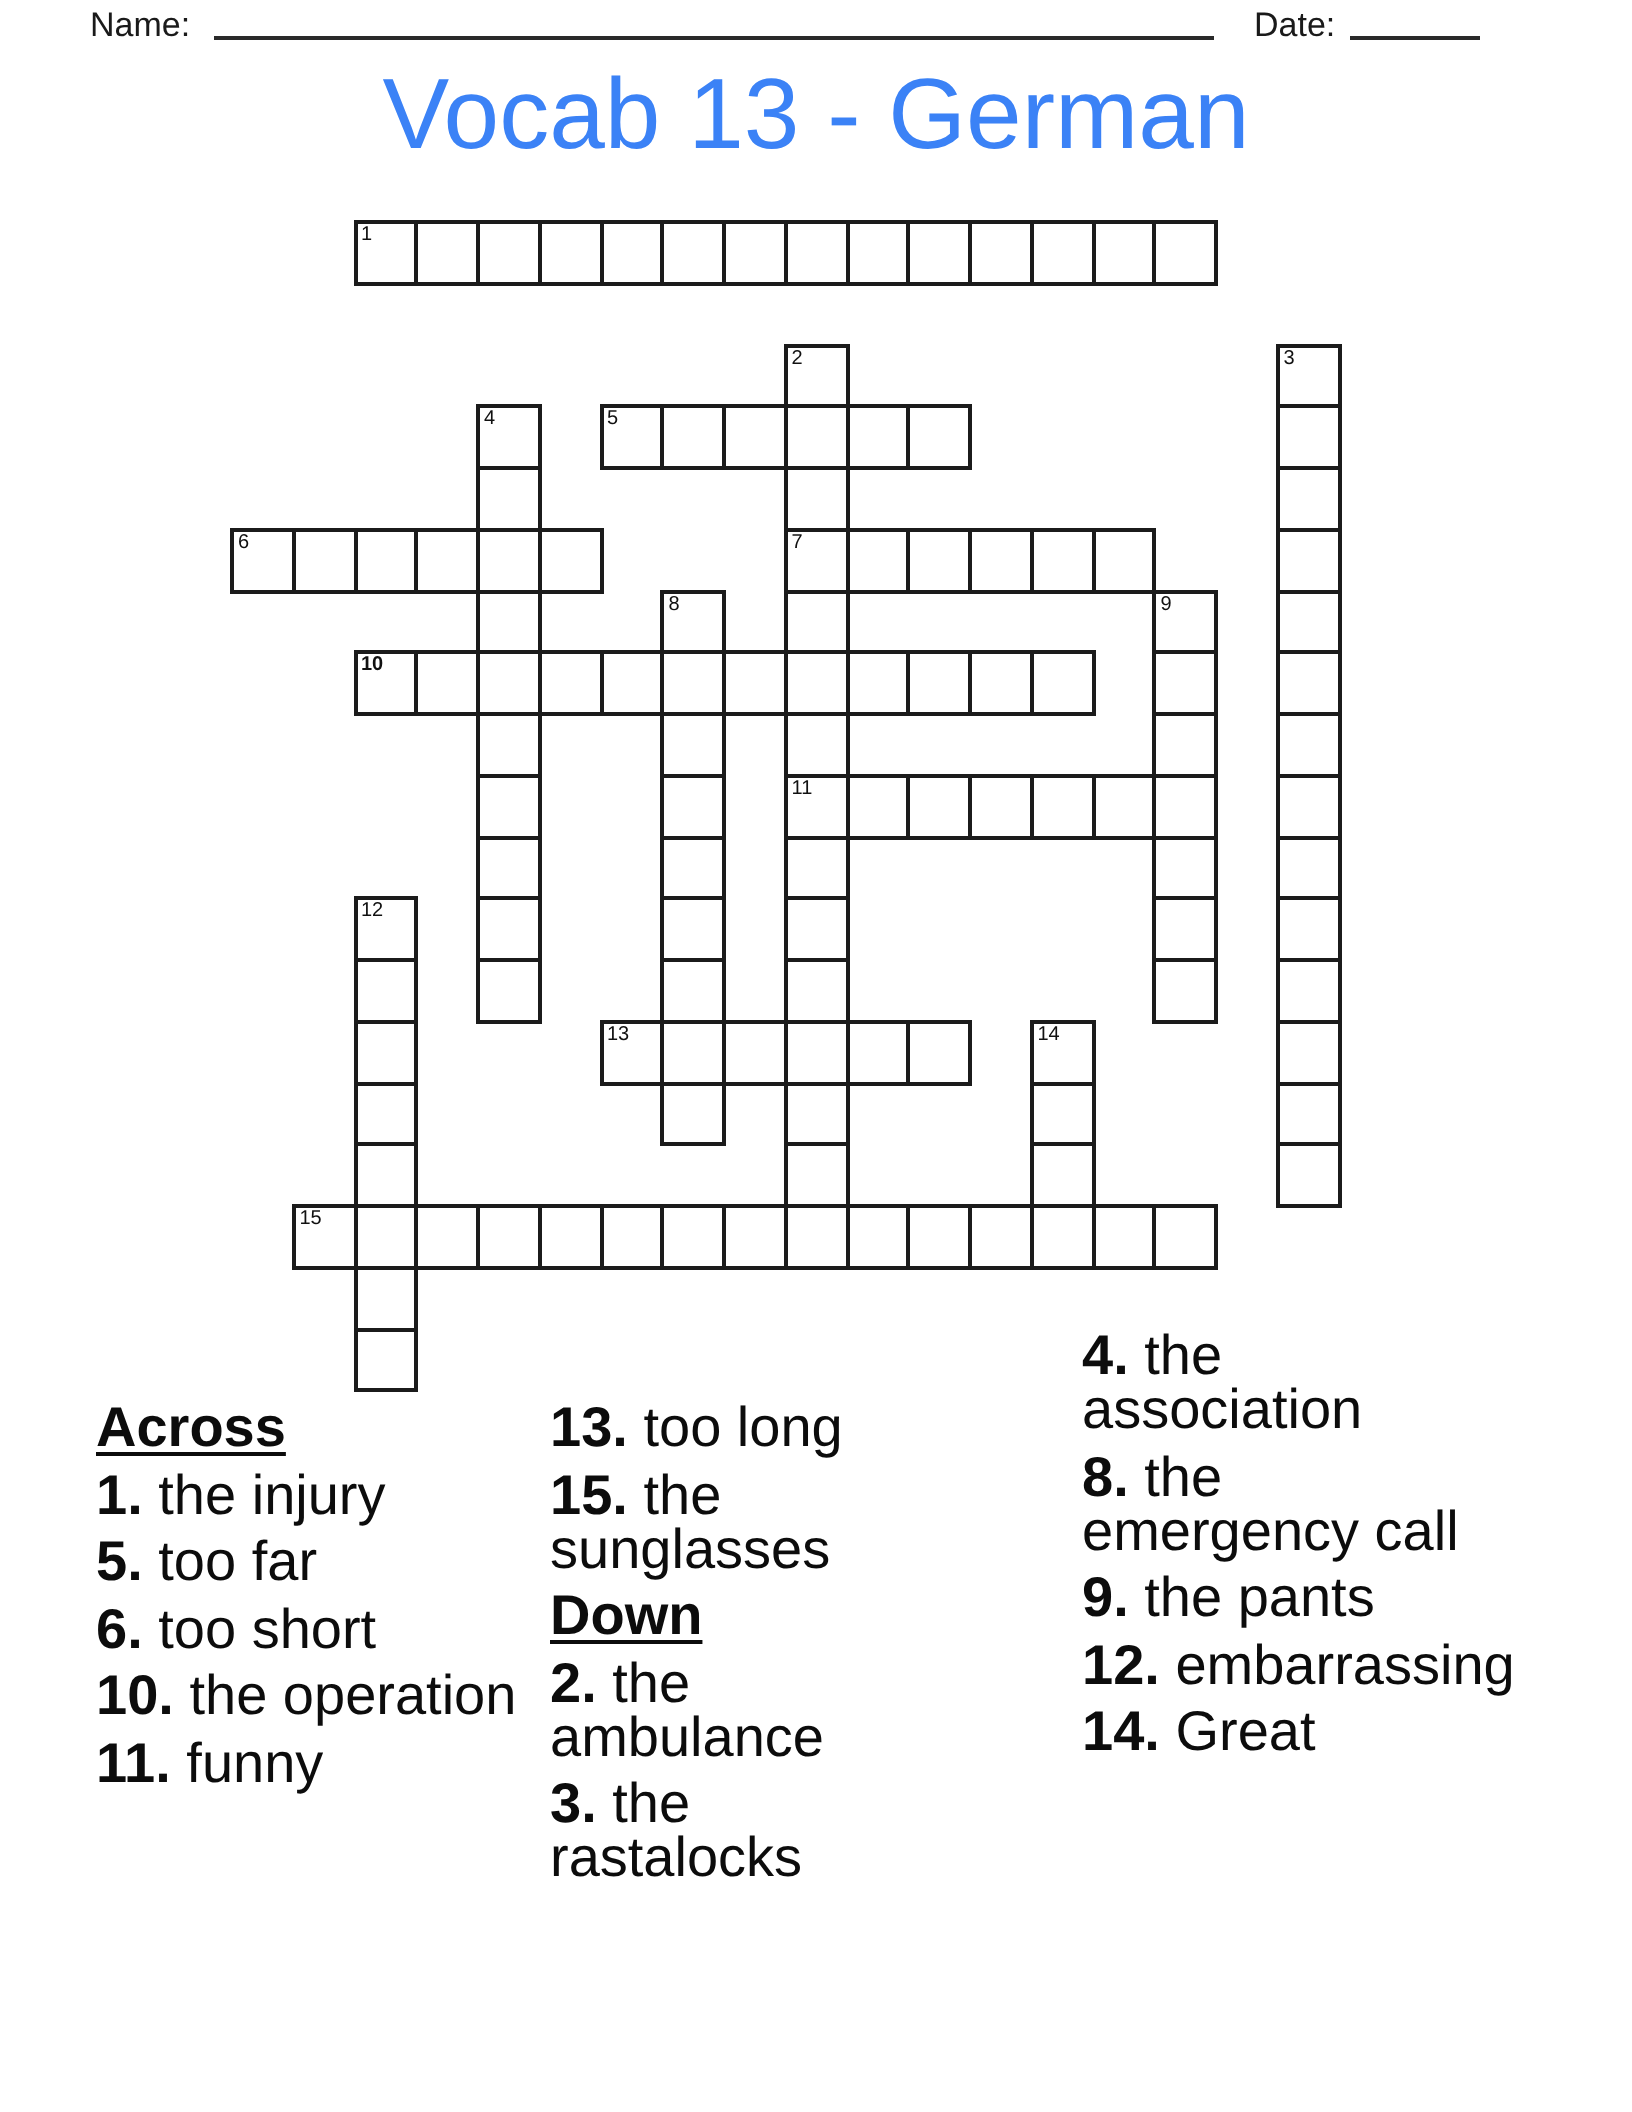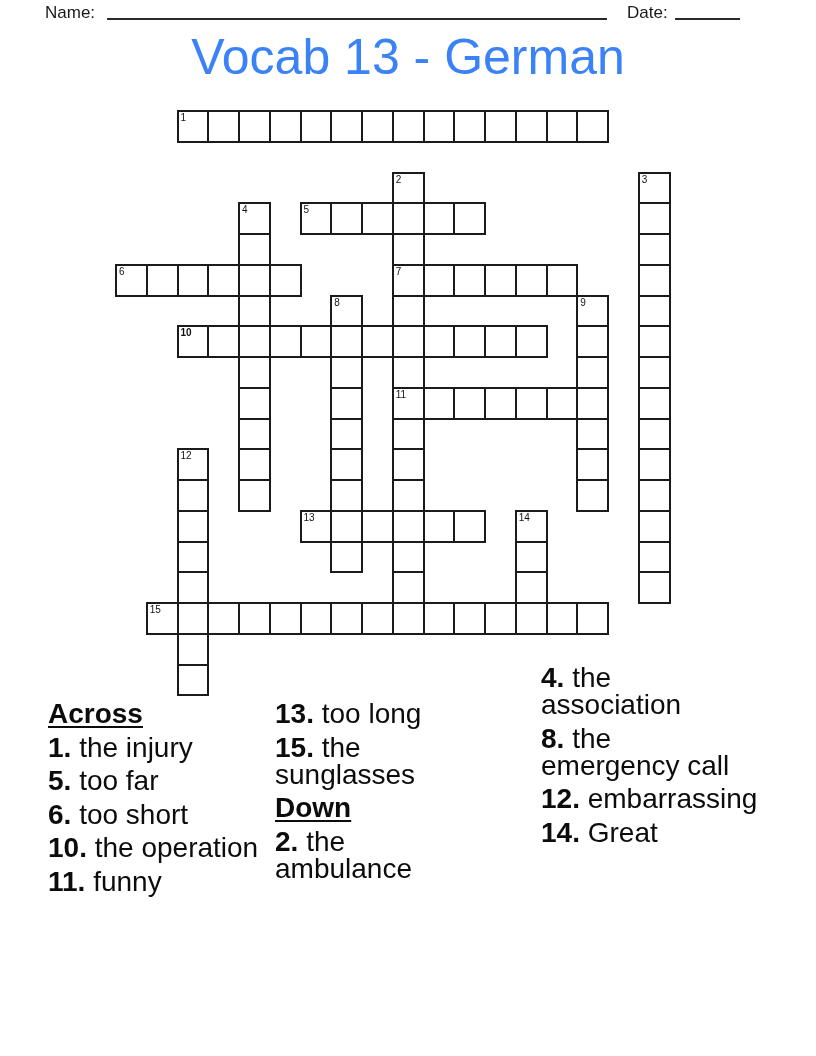--- a/index.html
+++ b/index.html
@@ -229,21 +229,24 @@
     <div class="clue"><b>10.</b><span> the operation</span></div>
     <div class="clue"><b>11.</b><span> funny</span></div>
   </div>
 <div class="abs clue-col" style="left:275px;top:700px;width:235px;">
     <div class="clue"><b>13.</b><span> too long</span></div>
     <div class="clue"><b>15.</b><span> the
 sunglasses</span></div>
     <div class="clue-heading">Down</div>
     <div class="clue"><b>2.</b><span> the
 ambulance</span></div>
+    <div class="clue"><b>3.</b><span> the
+rastalocks</span></div>
   </div>
 <div class="abs clue-col" style="left:529px;top:664px;width:275px;margin-left:12px;">
     <div class="clue"><b>4.</b><span> the
 association</span></div>
     <div class="clue"><b>8.</b><span> the
 emergency call</span></div>
+    <div class="clue"><b>9.</b><span> the pants</span></div>
     <div class="clue"><b>12.</b><span> embarrassing</span></div>
     <div class="clue"><b>14.</b><span> Great</span></div>
   </div>
 
 </body></html>

